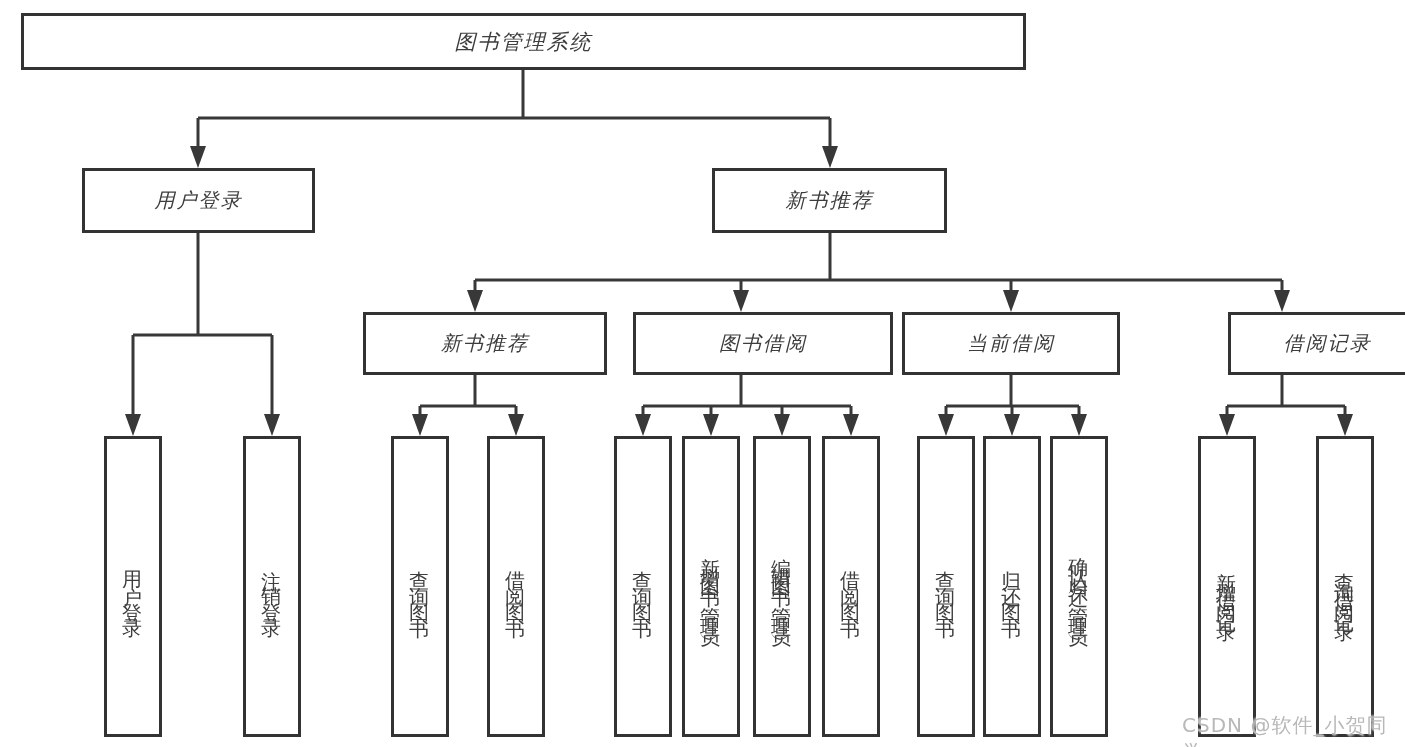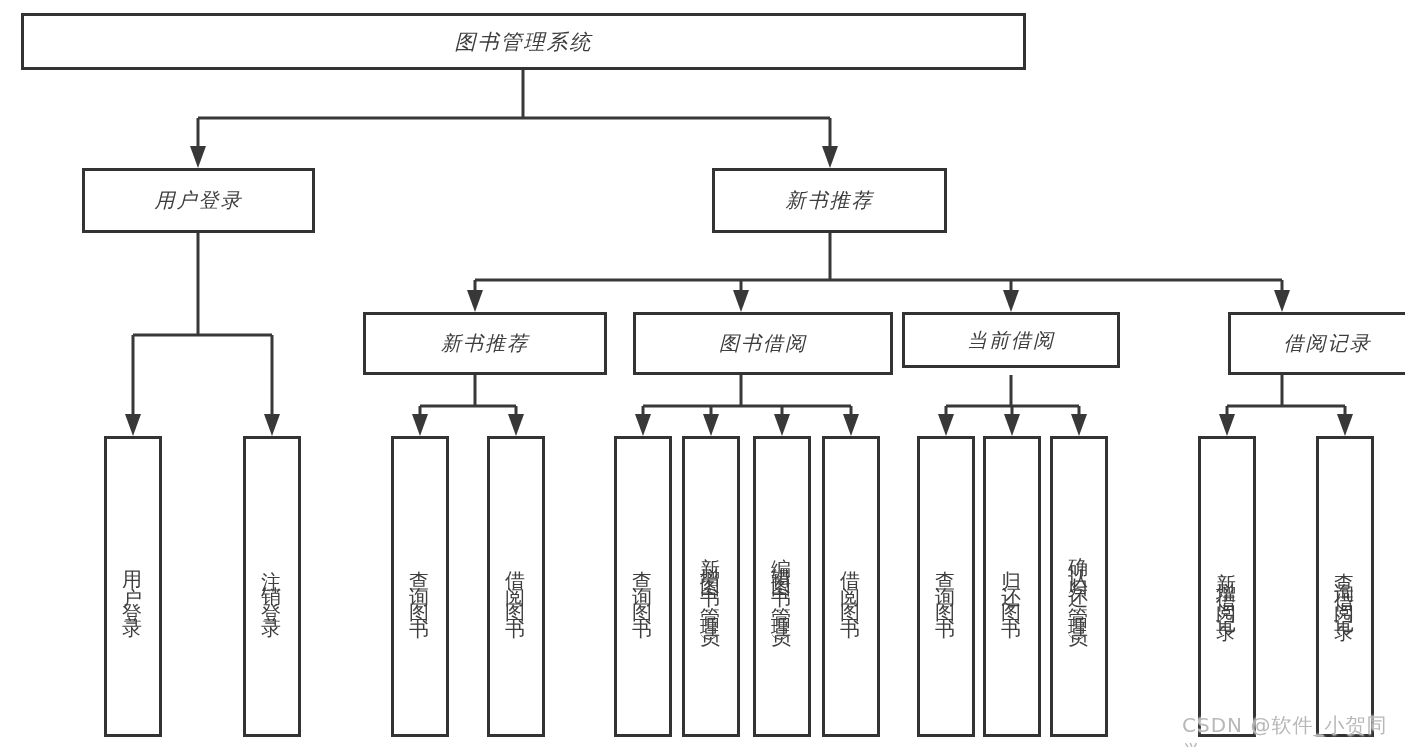--- a/index.html
+++ b/index.html
@@ -87,21 +87,21 @@
     </g>
   </svg>
 
   <div class="node h root" style="left:21px; top:13px; width:1005px; height:57px">图书管理系统</div>
 
   <div class="node h" style="left:82px; top:168px; width:233px; height:65px">用户登录</div>
   <div class="node h" style="left:712px; top:168px; width:235px; height:65px">新书推荐</div>
 
   <div class="node h" style="left:363px; top:312px; width:244px; height:63px">新书推荐</div>
   <div class="node h" style="left:633px; top:312px; width:260px; height:63px">图书借阅</div>
-  <div class="node h" style="left:902px; top:312px; width:218px; height:56px">当前借阅</div>
+  <div class="node h" style="left:902px; top:312px; width:218px; height:63px">当前借阅</div>
   <div class="node h" style="left:1228px; top:312px; width:199px; height:63px">借阅记录</div>
 
   <div class="node v v4" style="left:104px; top:436px; width:58px; height:301px">用户登录</div>
   <div class="node v v4" style="left:243px; top:436px; width:58px; height:301px">注销登录</div>
 
   <div class="node v v4" style="left:391px; top:436px; width:58px; height:301px">查询图书</div>
   <div class="node v v4" style="left:487px; top:436px; width:58px; height:301px">借阅图书</div>
 
   <div class="node v v4" style="left:614px; top:436px; width:58px; height:301px">查询图书</div>
   <div class="node v v9" style="left:682px; top:436px; width:58px; height:301px">新增图书（管理员）</div>

